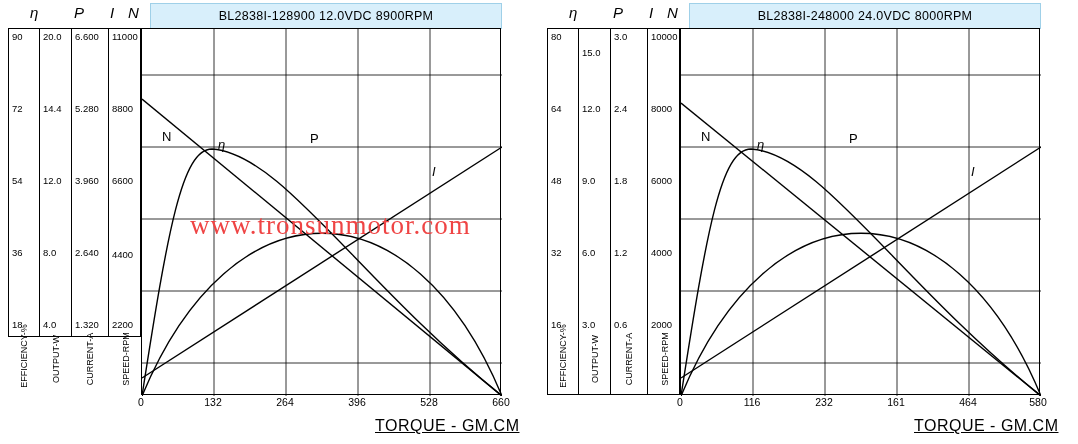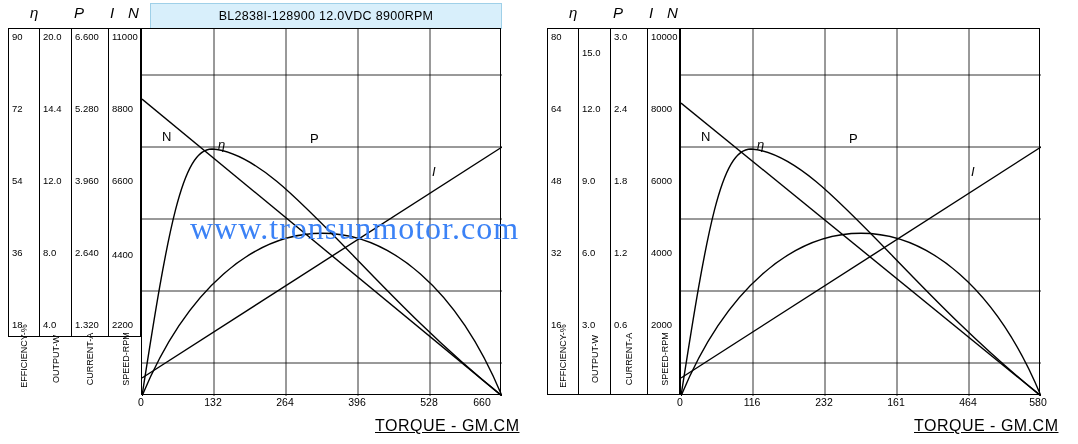--- a/index.html
+++ b/index.html
@@ -23,21 +23,21 @@
 
   .plot{position:absolute;box-sizing:border-box;border:1px solid #000;}
   .plot svg{position:absolute;left:0;top:0;}
 
   .xtick{position:absolute;font-size:10.5px;color:#000;text-align:center;transform:translateX(-50%);}
   .xaxis-title{position:absolute;font-size:16px;color:#000;letter-spacing:.5px;text-decoration:underline;}
 
   .curvelabel{position:absolute;font-size:13px;color:#000;}
   .curvelabel.ital{font-style:italic;}
 
-  .watermark{position:absolute;font-size:32px;color:#3b82f6;letter-spacing:1px;
+  .watermark{position:absolute;font-size:27px;color:#ef4444;letter-spacing:1px;
              white-space:nowrap;font-family:"Liberation Serif",serif;}
 </style>
 </head>
 <body>
 
 <div class="page">
 
   <div class="chartblock" id="block-left">
 
     <div class="hdr-sym" style="left:30px;top:4px;">η</div>
@@ -108,32 +108,33 @@
       <div class="curvelabel ital" style="left:76px;top:108px;">η</div>
       <div class="curvelabel" style="left:168px;top:102px;">P</div>
       <div class="curvelabel ital" style="left:290px;top:135px;">I</div>
     </div>
 
     <div class="xtick" style="left:141px;top:396px;width:30px;">0</div>
     <div class="xtick" style="left:213px;top:396px;width:40px;">132</div>
     <div class="xtick" style="left:285px;top:396px;width:40px;">264</div>
     <div class="xtick" style="left:357px;top:396px;width:40px;">396</div>
     <div class="xtick" style="left:429px;top:396px;width:40px;">528</div>
-    <div class="xtick" style="left:482px;top:396px;width:40px;">660</div>
+    <div class="xtick" style="left:501px;top:396px;width:40px;">660</div>
 
     <div class="xaxis-title" style="left:375px;top:417px;">TORQUE - GM.CM</div>
   </div>
 
   <div class="chartblock" id="block-right">
 
     <div class="hdr-sym" style="left:30px;top:4px;">η</div>
     <div class="hdr-sym" style="left:74px;top:4px;">P</div>
     <div class="hdr-sym" style="left:110px;top:4px;">I</div>
     <div class="hdr-sym" style="left:128px;top:4px;">N</div>
 
+    <div class="titlebox" style="left:150px;top:3px;width:350px;height:24px;">BL2838I-248000   24.0VDC   8000RPM</div>
 
     <div class="axiscols" style="left:8px;top:28px;width:133px;height:367px;">
       <div class="axiscol" style="left:0;width:31px;">
         <div class="tick" style="top:2px;">80</div>
         <div class="tick" style="top:74px;">64</div>
         <div class="tick" style="top:146px;">48</div>
         <div class="tick" style="top:218px;">32</div>
         <div class="tick" style="top:290px;">16</div>
         <div class="vlabel" style="top:322px;">EFFICIENCY-%</div>
       </div>

